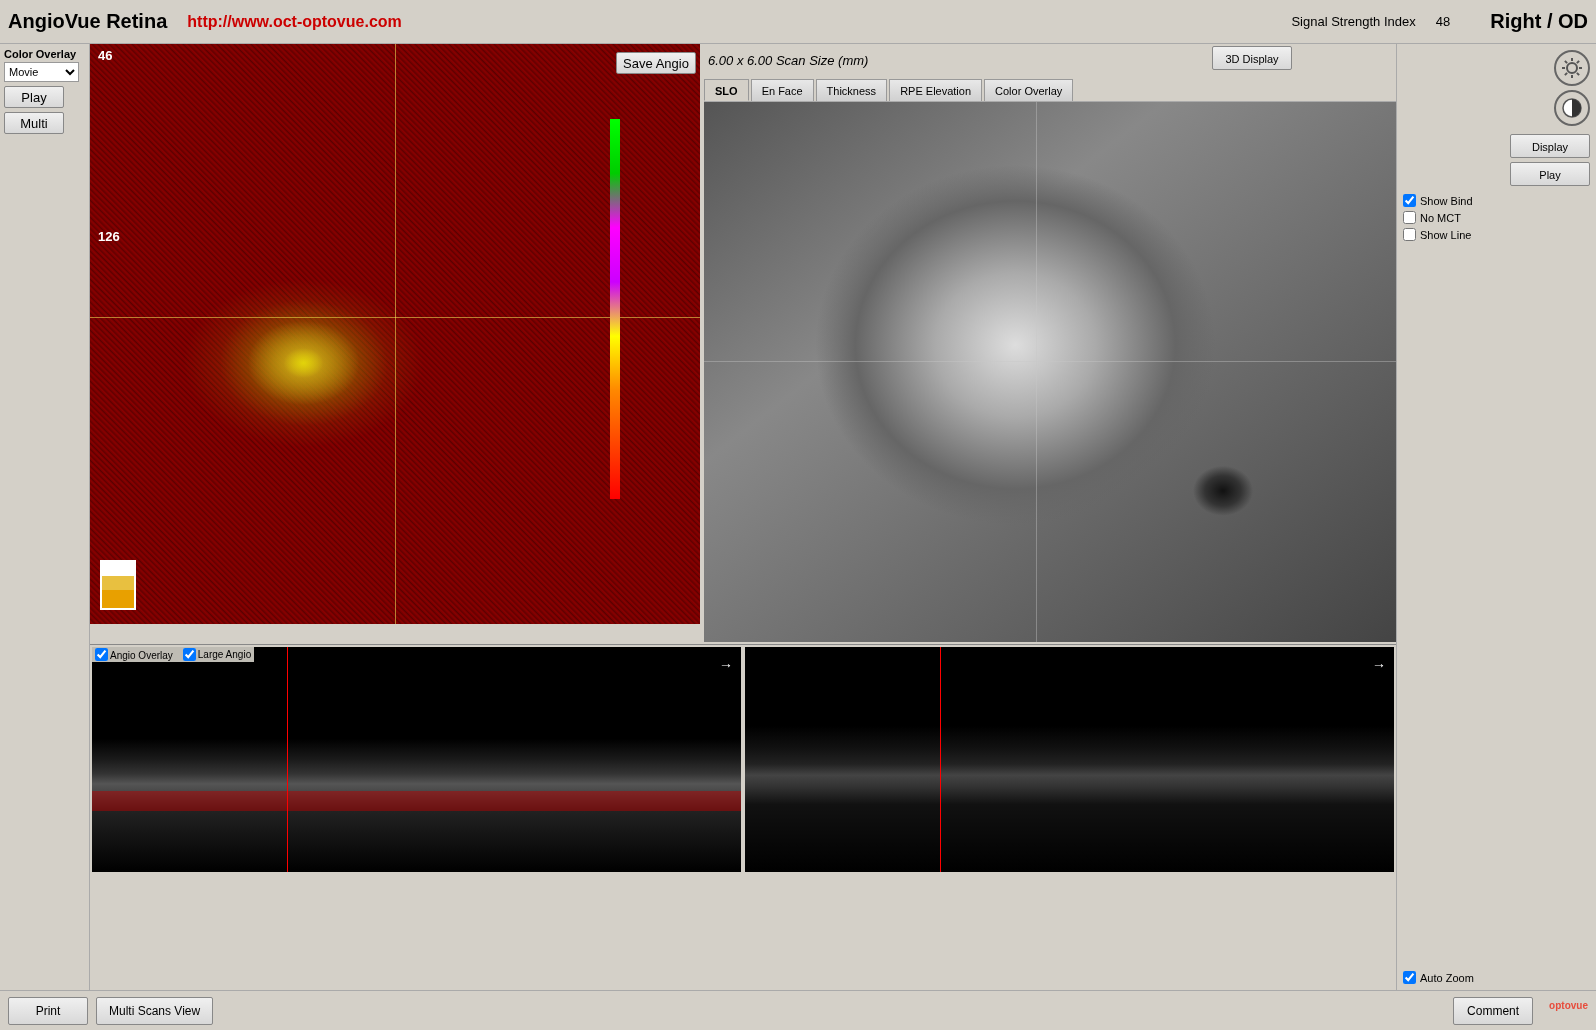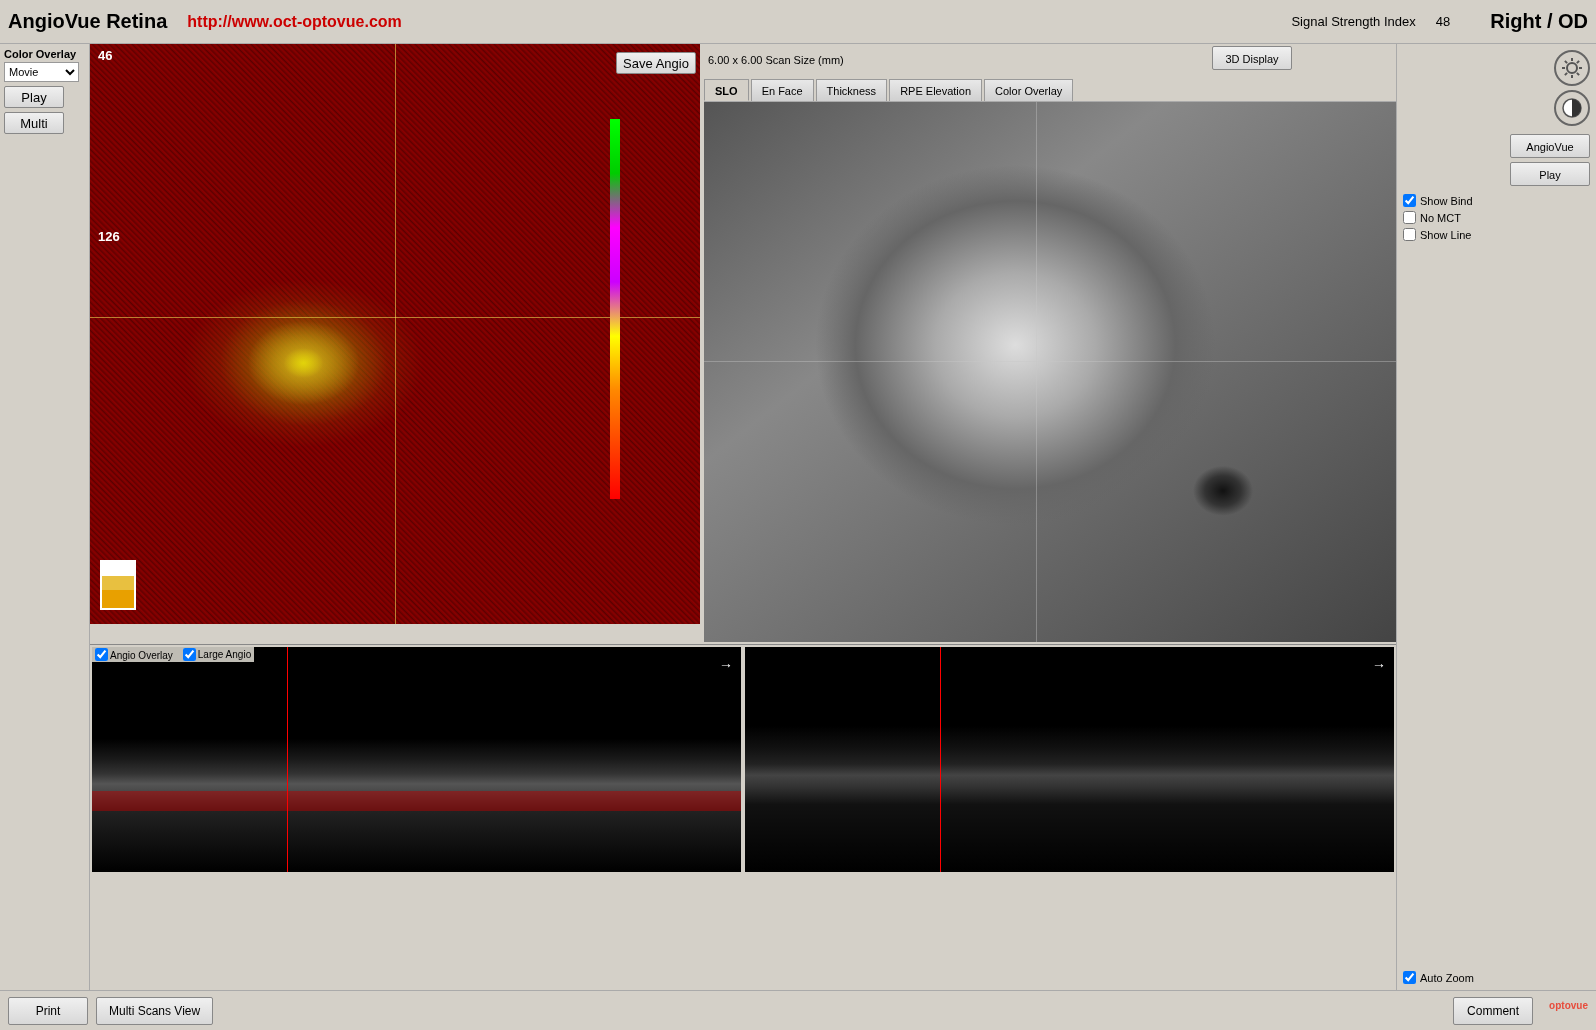--- a/index.html
+++ b/index.html
@@ -485,21 +485,21 @@
 
           <div class="angio-thumbnail"></div>
         </div>
 
         <div class="color-vertical-bar"></div>
       </div>
 
       <div class="slo-area">
 
         <div style="display:flex; justify-content:space-between; align-items:center; padding: 2px 4px; background:#d4d0c8;">
-          <span style="font-size:11px;">6.00 x 6.00 Scan Size (mm)</span>
+          <span style="font-size:13px;font-style:italic;">6.00 x 6.00 Scan Size (mm)</span>
           <button class="right-btn" style="margin-right:100px;">3D Display</button>
         </div>
 
         <div class="slo-tabs">
           <div class="slo-tab active">SLO</div>
           <div class="slo-tab">En Face</div>
           <div class="slo-tab">Thickness</div>
           <div class="slo-tab">RPE Elevation</div>
           <div class="slo-tab">Color Overlay</div>
         </div>
@@ -571,21 +571,21 @@
       </div>
 
       <div class="icon-circle" style="margin-left:auto;">
         <svg width="24" height="24" viewBox="0 0 24 24">
           <circle cx="12" cy="12" r="9" fill="#fff" stroke="#555" stroke-width="1.5"></circle>
           <path d="M12 3 A9 9 0 0 1 12 21 Z" fill="#333"></path>
         </svg>
       </div>
     </div>
 
-    <button class="overvue-btn" style="align-self:flex-end;">AngioVue</button>
+    <button class="overvue-btn" style="align-self:flex-end;">Display</button>
     <button class="play-btn-right" style="align-self:flex-end;">Play</button>
 
     <div class="checkbox-row">
       <input type="checkbox" checked="" style="">
       <span>Show Bind</span>
     </div>
     <div class="checkbox-row">
       <input type="checkbox" style="">
       <span>No MCT</span>
     </div>

